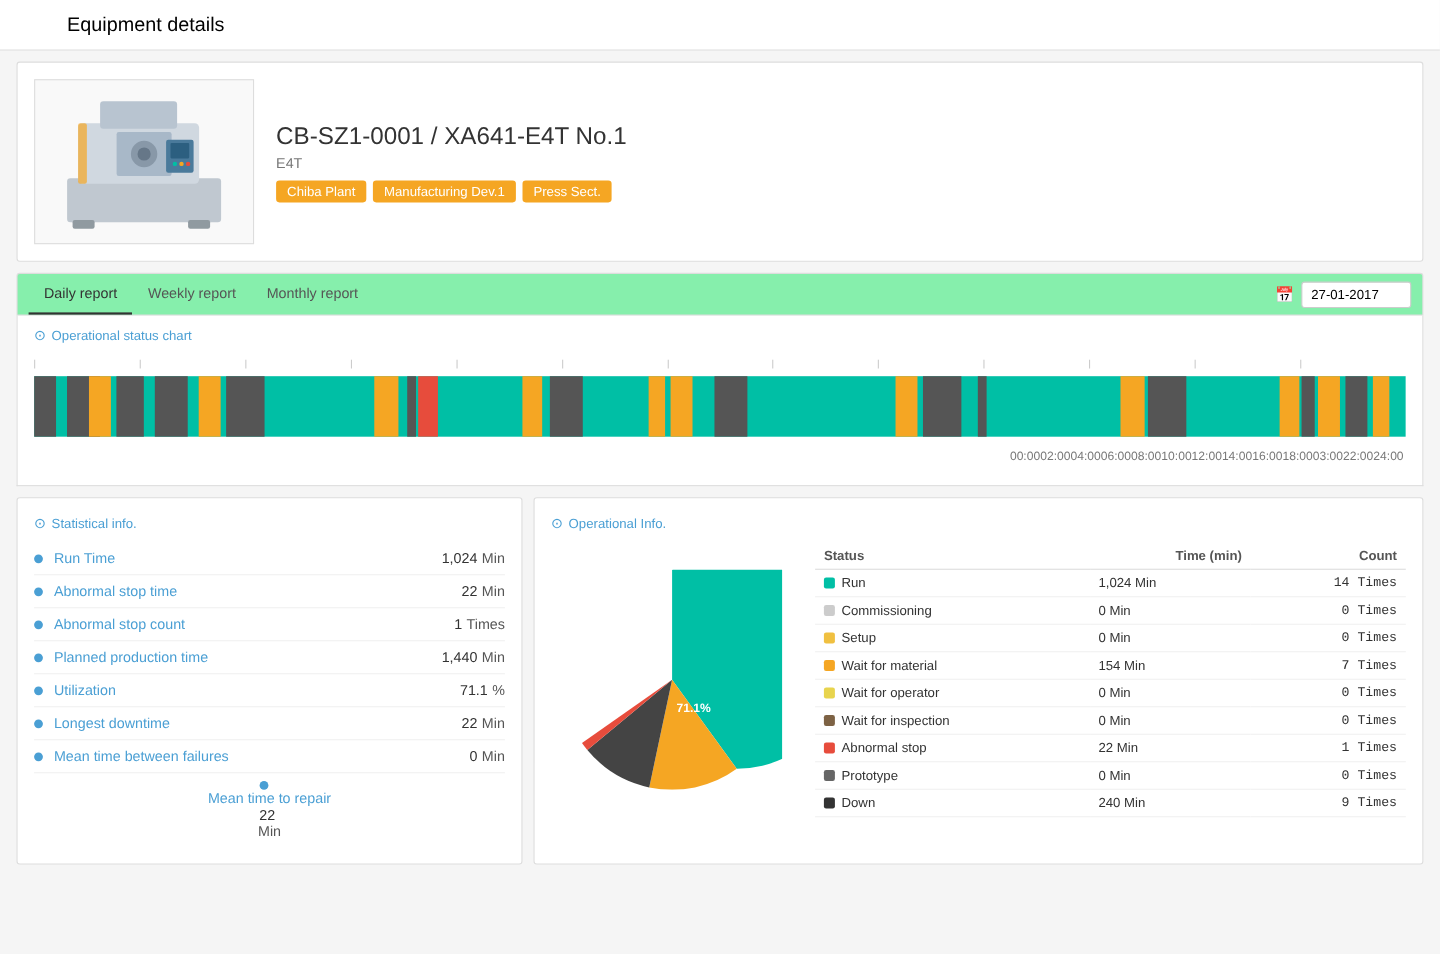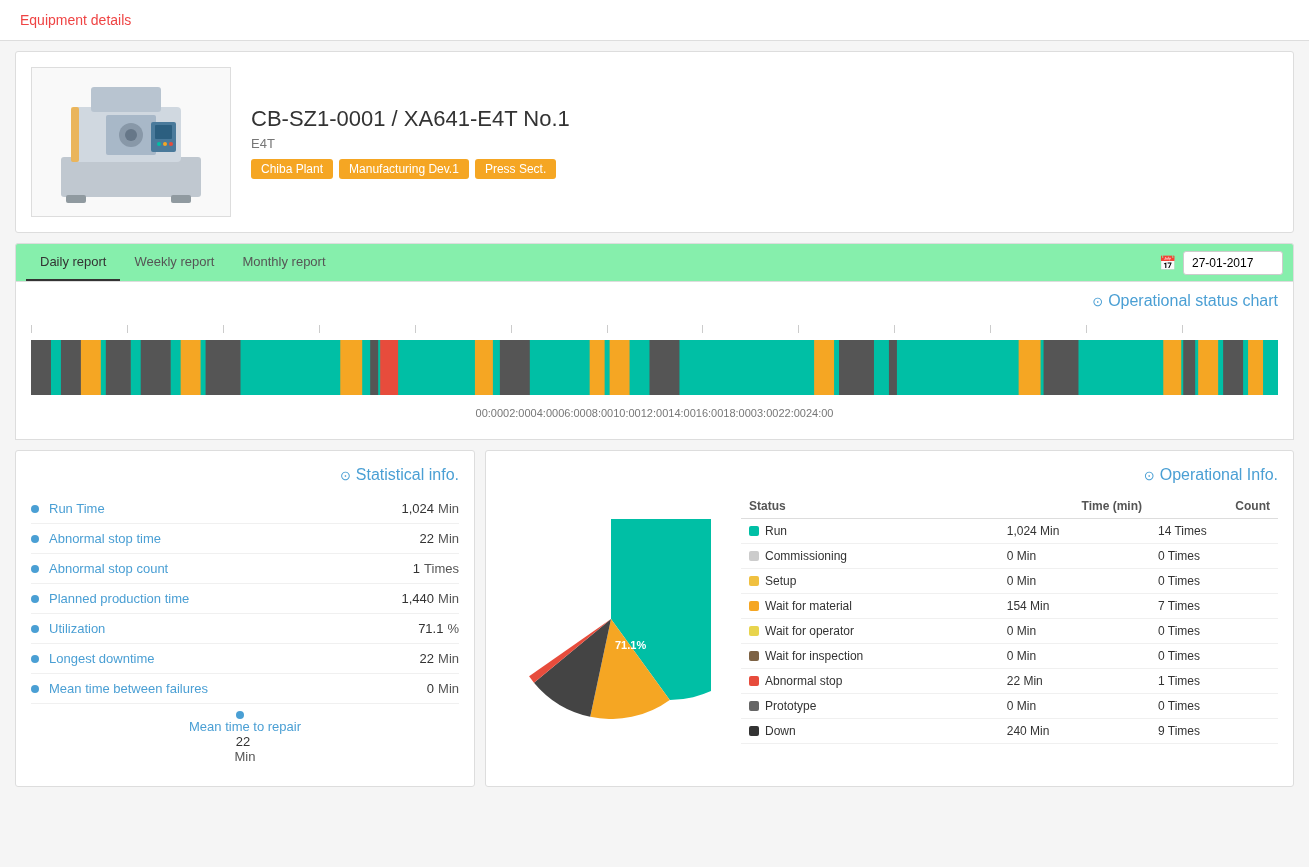--- a/index.html
+++ b/index.html
@@ -4,23 +4,24 @@
   <style>
     * { box-sizing: border-box; margin: 0; padding: 0; }
     body { font-family: Arial, sans-serif; font-size: 13px; background: #f5f5f5; color: #333; }
 
     .page-header {
       background: white;
       padding: 12px 20px;
       border-bottom: 1px solid #ddd;
     }
     .page-header h1 {
-      font-size: 14px;
+      font-size: 18px;
       font-weight: normal;
-      color: #ef4444;
+      color: #000000;
+      margin-left: 41px;
     }
 
     .content { padding: 10px 15px; }
 
     
     .equipment-card {
       background: white;
       border: 1px solid #ddd;
       border-radius: 3px;
       padding: 15px;
@@ -98,39 +99,38 @@
 
     
     .chart-section {
       background: white;
       border: 1px solid #ddd;
       border-top: none;
       padding: 10px 15px 15px;
       margin-bottom: 10px;
     }
     .section-title {
-      font-size: 16px;
+      font-size: 12px;
       color: #4a9fd4;
       margin-bottom: 10px;
       display: flex;
       align-items: center;
       gap: 5px;
-      justify-content: flex-end;
     }
     .section-title::before {
       content: '⊙';
       font-size: 13px;
     }
 
     .timeline-container {
       padding: 5px 0;
     }
     .timeline-axis {
       display: flex;
-      justify-content: center;
+      justify-content: flex-end;
       margin-top: 4px;
       color: #777;
       font-size: 11px;
       padding: 0 2px;
     }
     .timeline-ticks {
       display: flex;
       height: 8px;
       margin-bottom: 2px;
     }
@@ -208,21 +208,22 @@
       border-bottom: 1px solid #ddd;
     }
     .op-table th:nth-child(2), .op-table th:nth-child(3) {
       text-align: right;
     }
     .op-table td {
       padding: 5px 8px;
       border-bottom: 1px solid #f0f0f0;
     }
     .op-table td:nth-child(3), .op-table td:nth-child(4) {
-      text-align: left;
+      text-align: right;
+      font-family: Liberation Mono, monospace;
     }
     .status-dot {
       width: 10px;
       height: 10px;
       border-radius: 2px;
       display: inline-block;
       margin-right: 6px;
     }
     .status-name-cell {
       display: flex;

